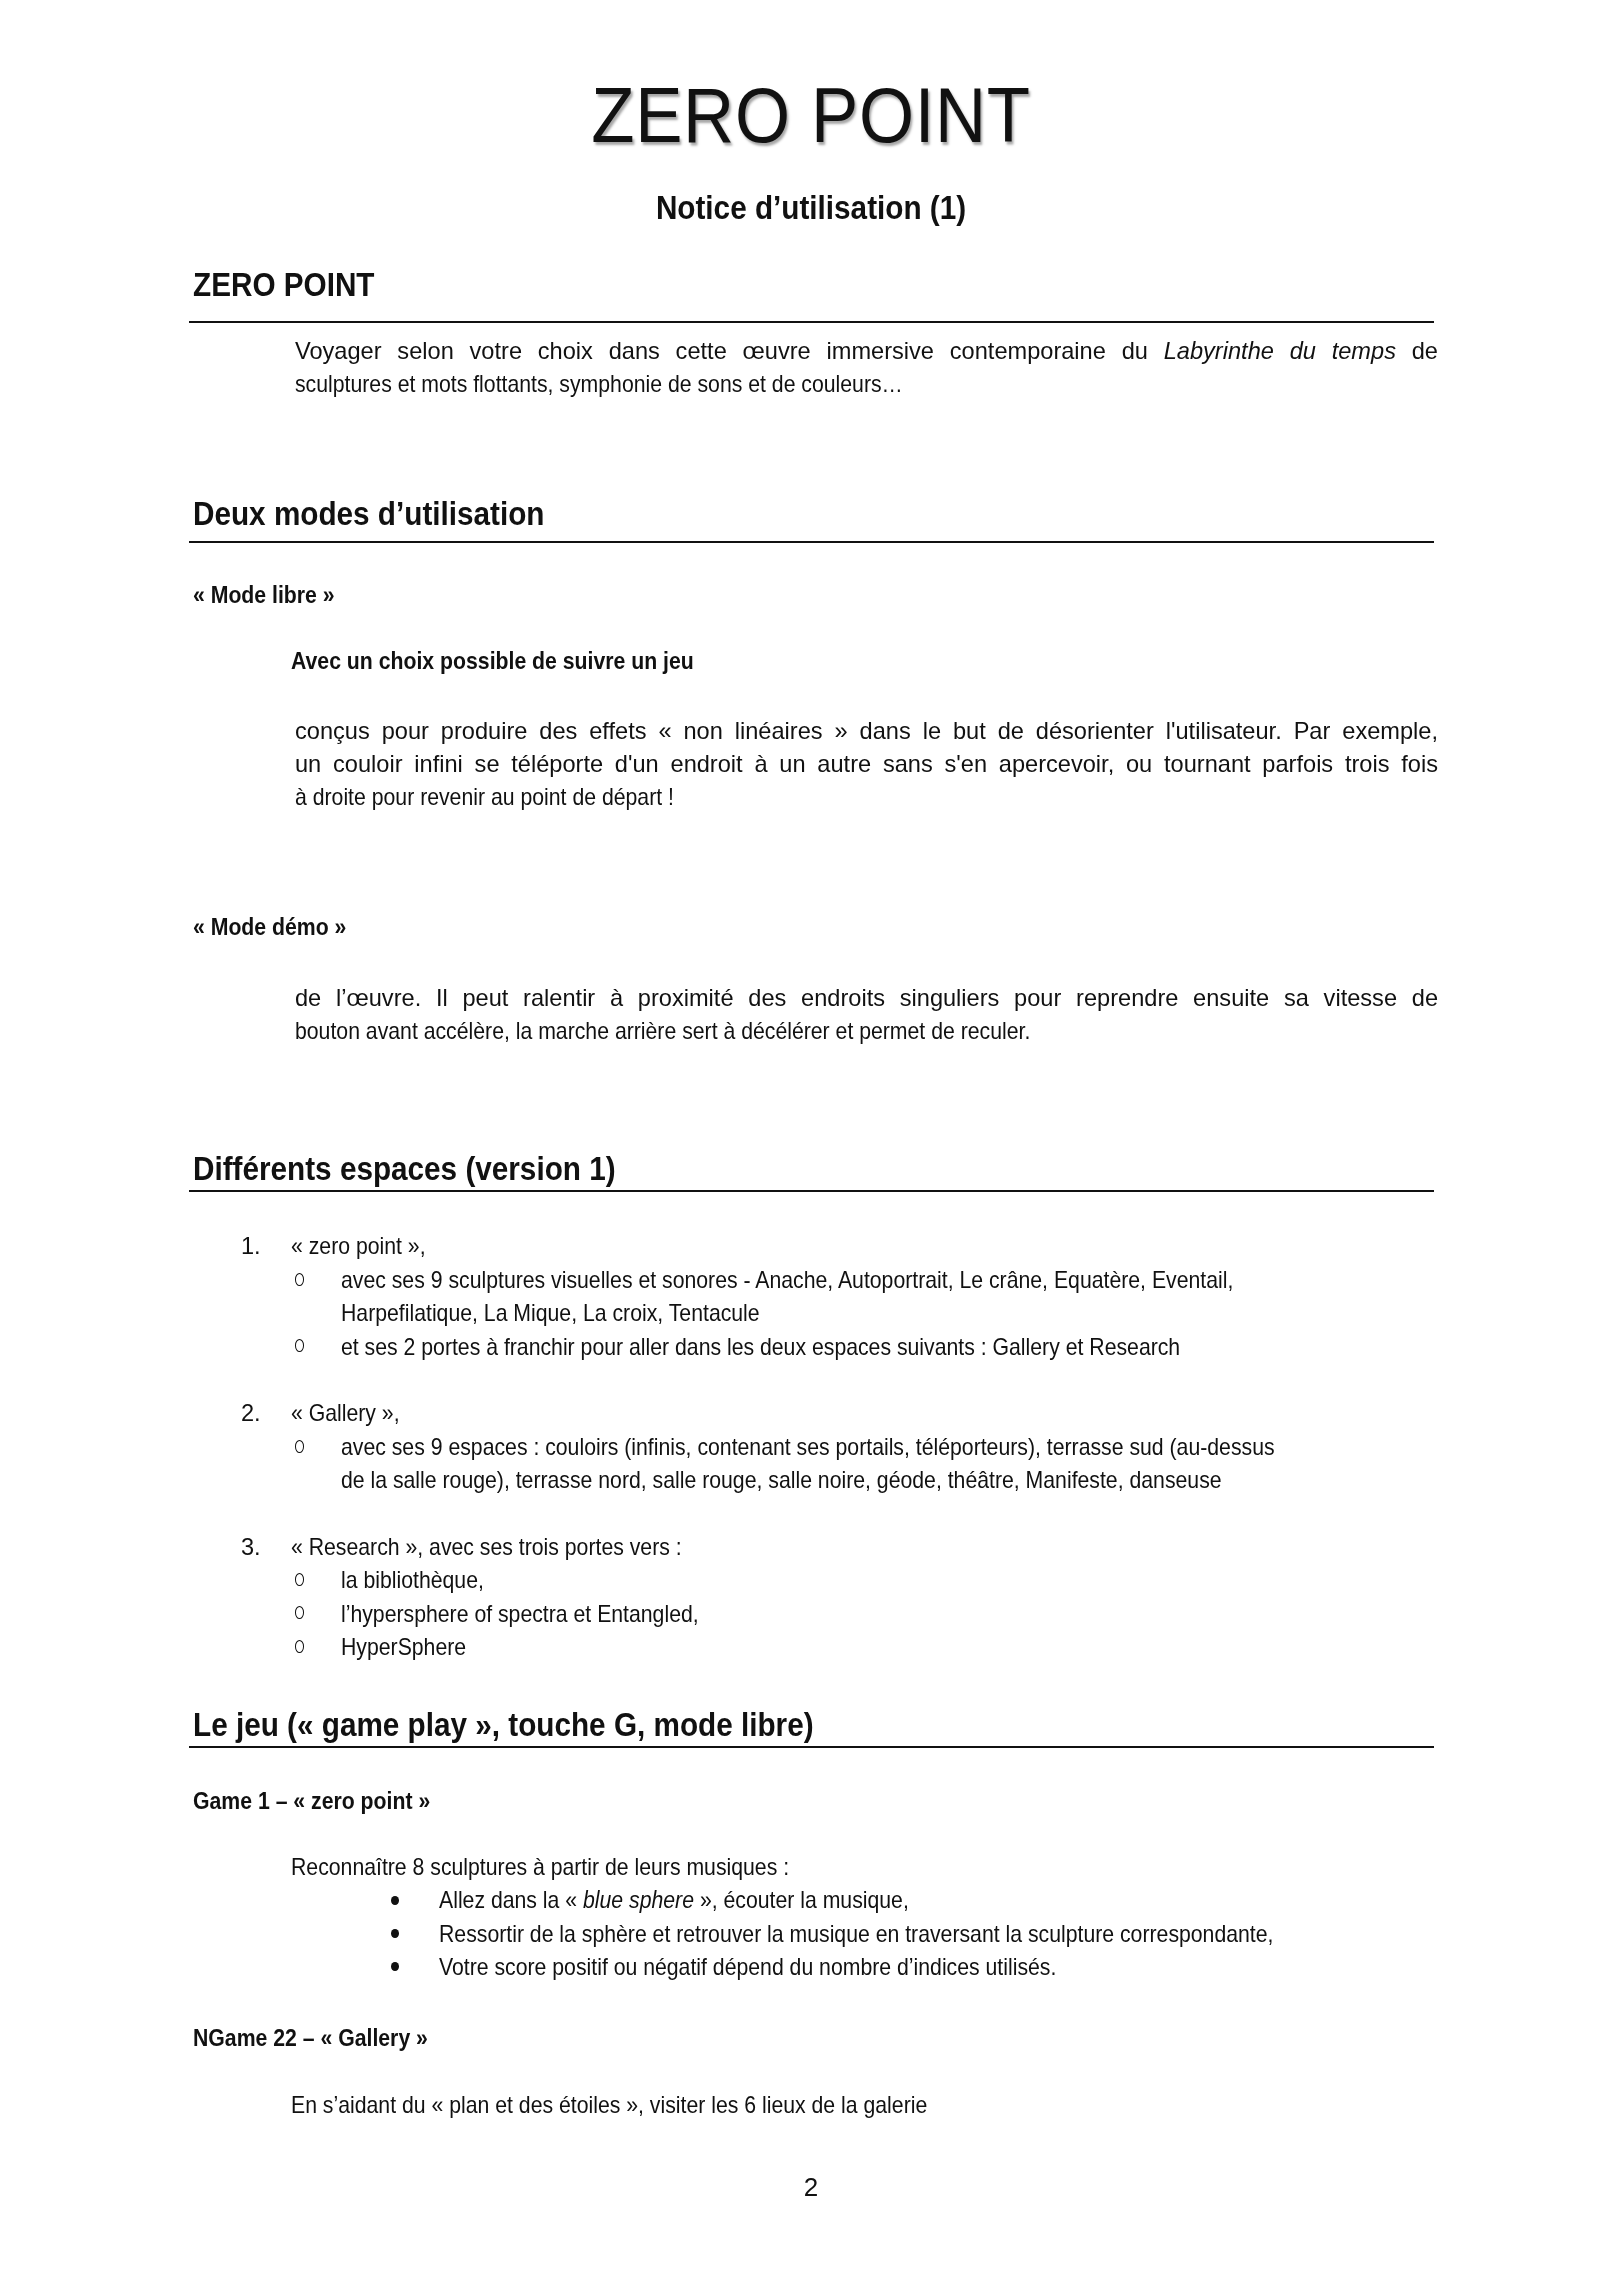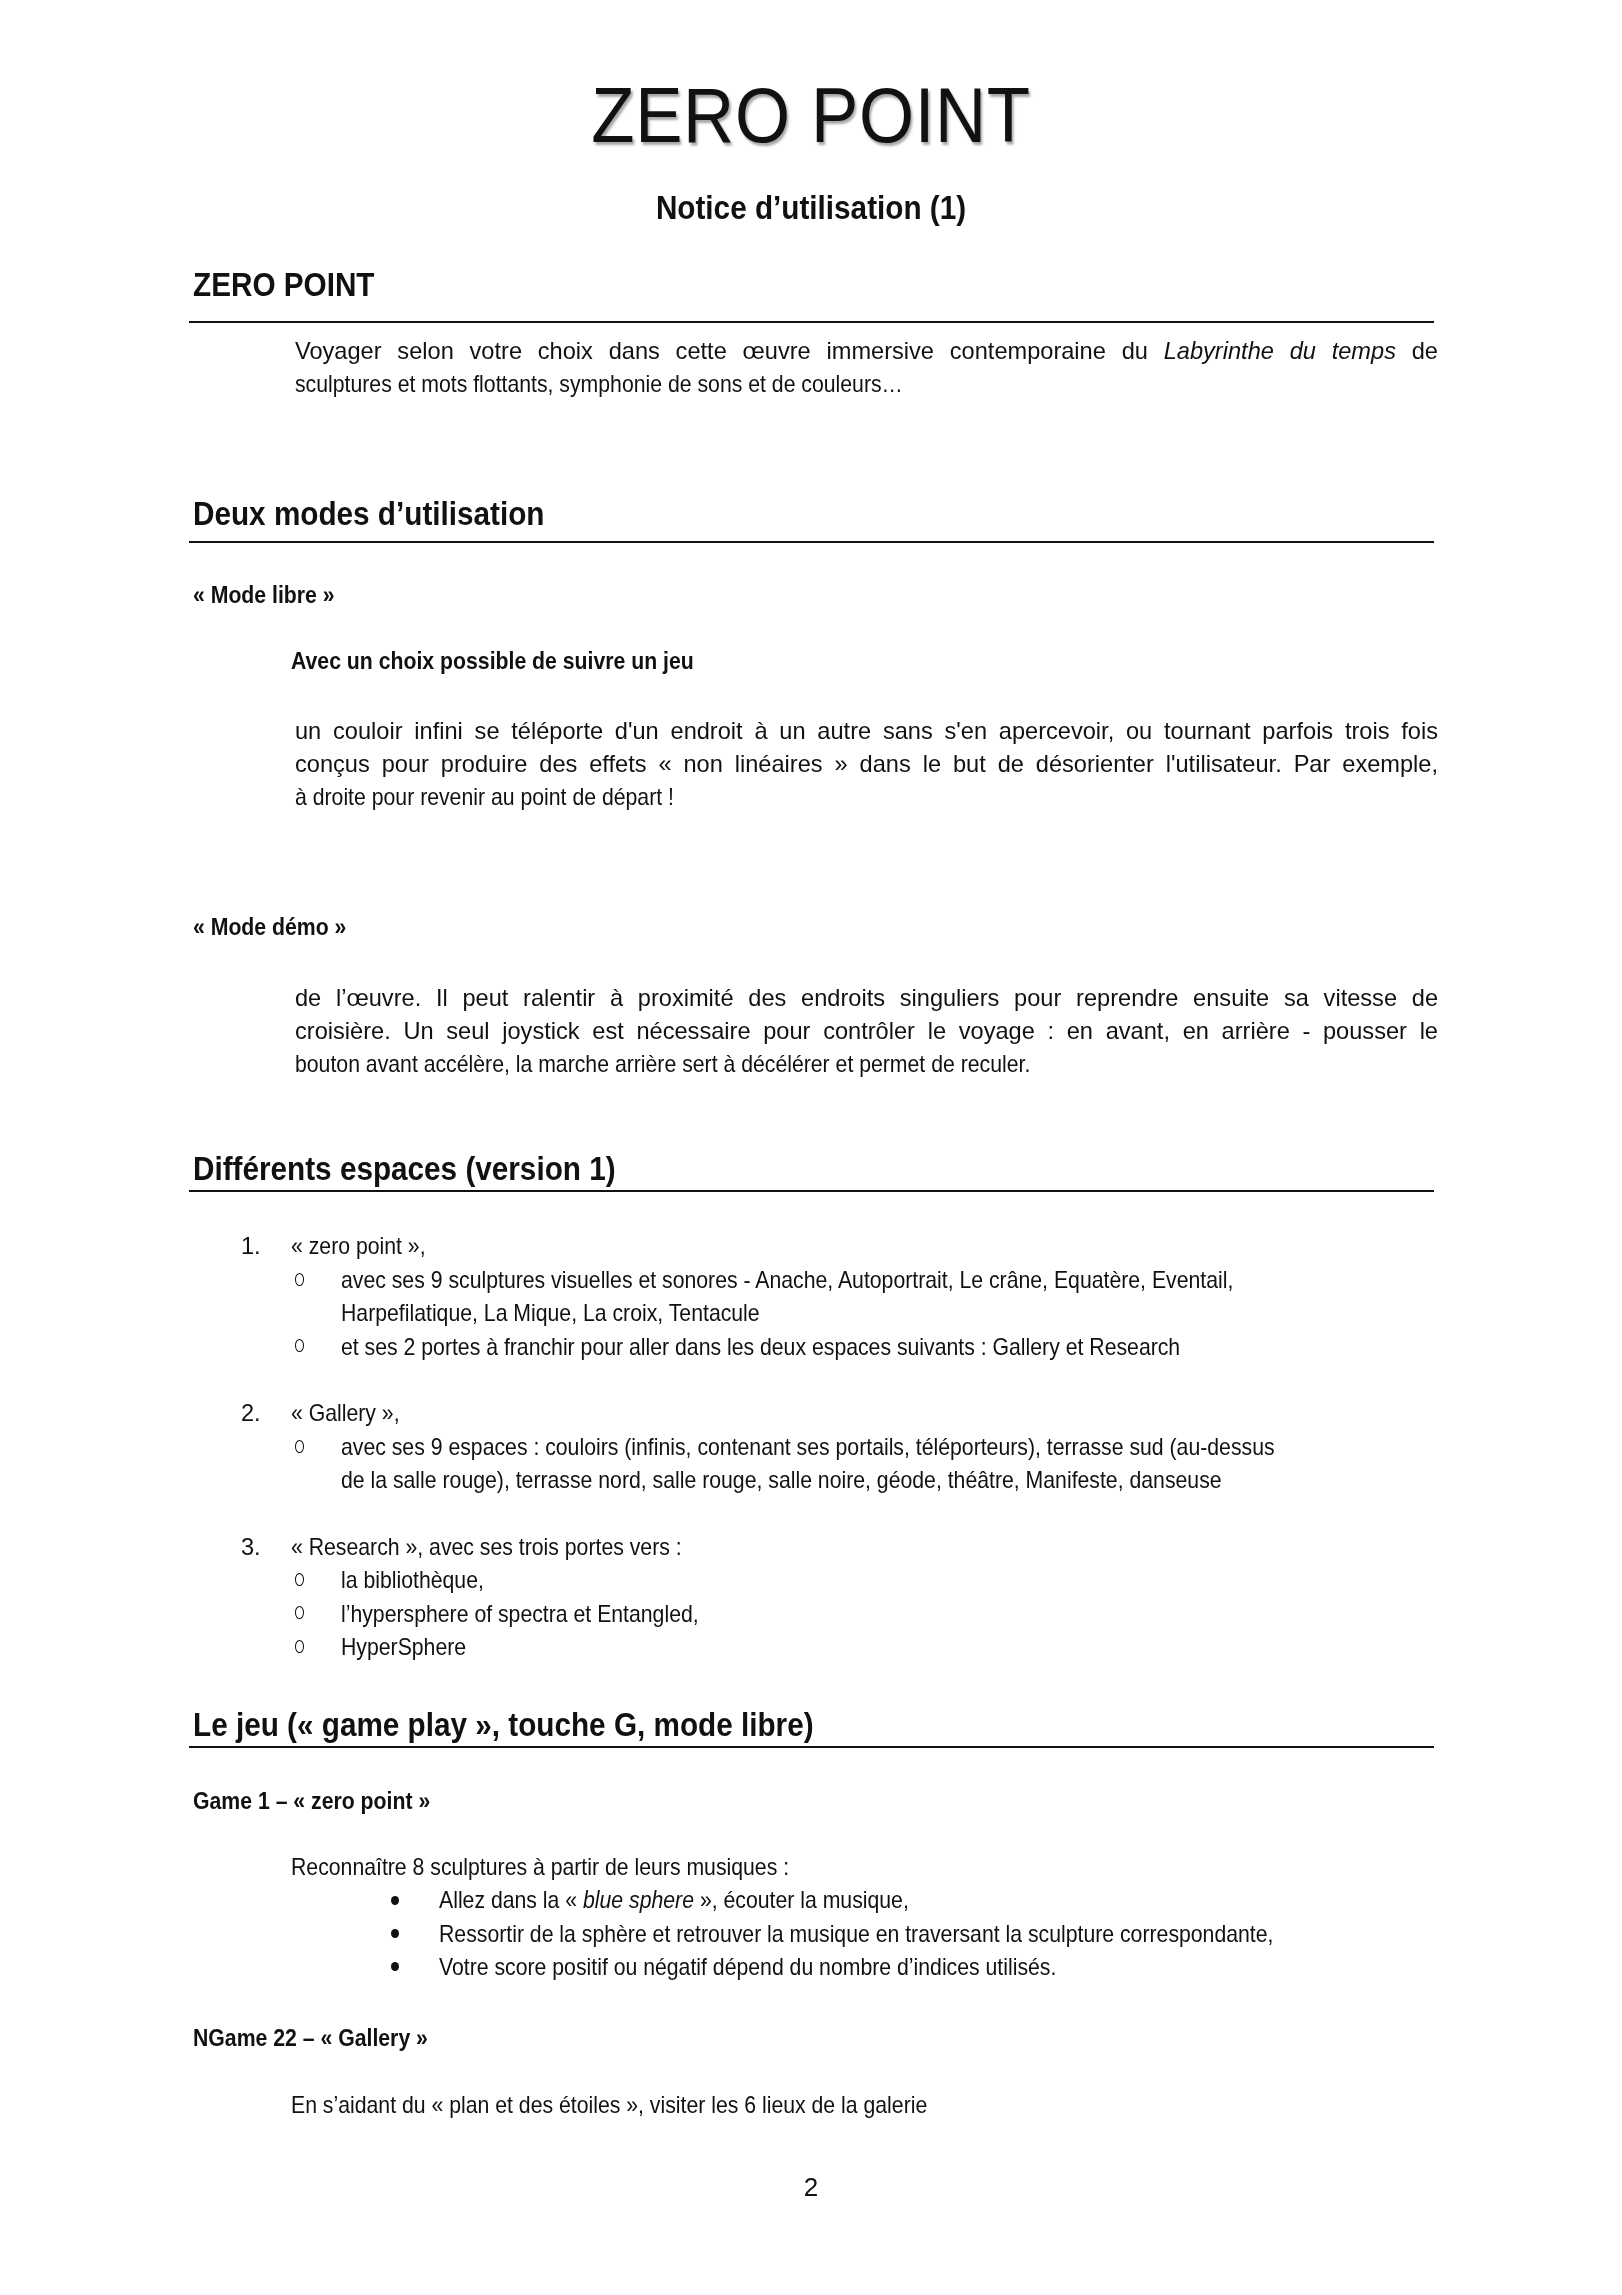--- a/index.html
+++ b/index.html
@@ -95,29 +95,28 @@
       </div>
     </section>
 
     <section>
       <h3 class="section-heading" style="top:497px;">Deux modes d’utilisation</h3>
       <div class="rule" style="top:541px;"></div>
 
       <h4 class="sub-heading" style="top:584px;">« Mode libre »</h4>
       <p class="bold-lead" style="top:650px;">Avec un choix possible de suivre un jeu</p>
       <div class="para" style="top:711px;">
+        <span class="para-line" style="display: block; transform: scaleX(1); width: 1143px;">conçus pour produire des effets « non linéaires » dans le but de désorienter l'utilisateur. Par exemple,</span>
         <span class="para-line" style="display: block; transform: scaleX(1); width: 1143px;">un couloir infini se téléporte d'un endroit à un autre sans s'en apercevoir, ou tournant parfois trois fois</span>
-        <span class="para-line" style="display: block; transform: scaleX(1); width: 1143px;">conçus pour produire des effets « non linéaires » dans le but de désorienter l'utilisateur. Par exemple,</span>
         <span class="para-line last" style="display: block; transform: scaleX(0.9);">à droite pour revenir au point de départ !</span>
       </div>
 
       <h4 class="sub-heading" style="top:916px;">« Mode démo »</h4>
       <div class="para" style="top:978px;">
         <span class="para-line" style="display: block; transform: scaleX(1); width: 1143px;">de l’œuvre. Il peut ralentir à proximité des endroits singuliers pour reprendre ensuite sa vitesse de</span>
-        <span class="para-line" style="display: block; transform: scaleX(1); width: 1143px;">croisière. Un seul joystick est nécessaire pour contrôler le voyage : en avant, en arrière - pousser le</span>
         <span class="para-line last" style="display: block; transform: scaleX(0.9);">bouton avant accélère, la marche arrière sert à décélérer et permet de reculer.</span>
       </div>
     </section>
 
     <section>
       <h3 class="section-heading" style="top:1152px;">Différents espaces (version 1)</h3>
       <div class="rule" style="top:1190px;"></div>
 
       <div>
         <span class="num-marker" style="left:52px; top:1235px;">1.</span>

